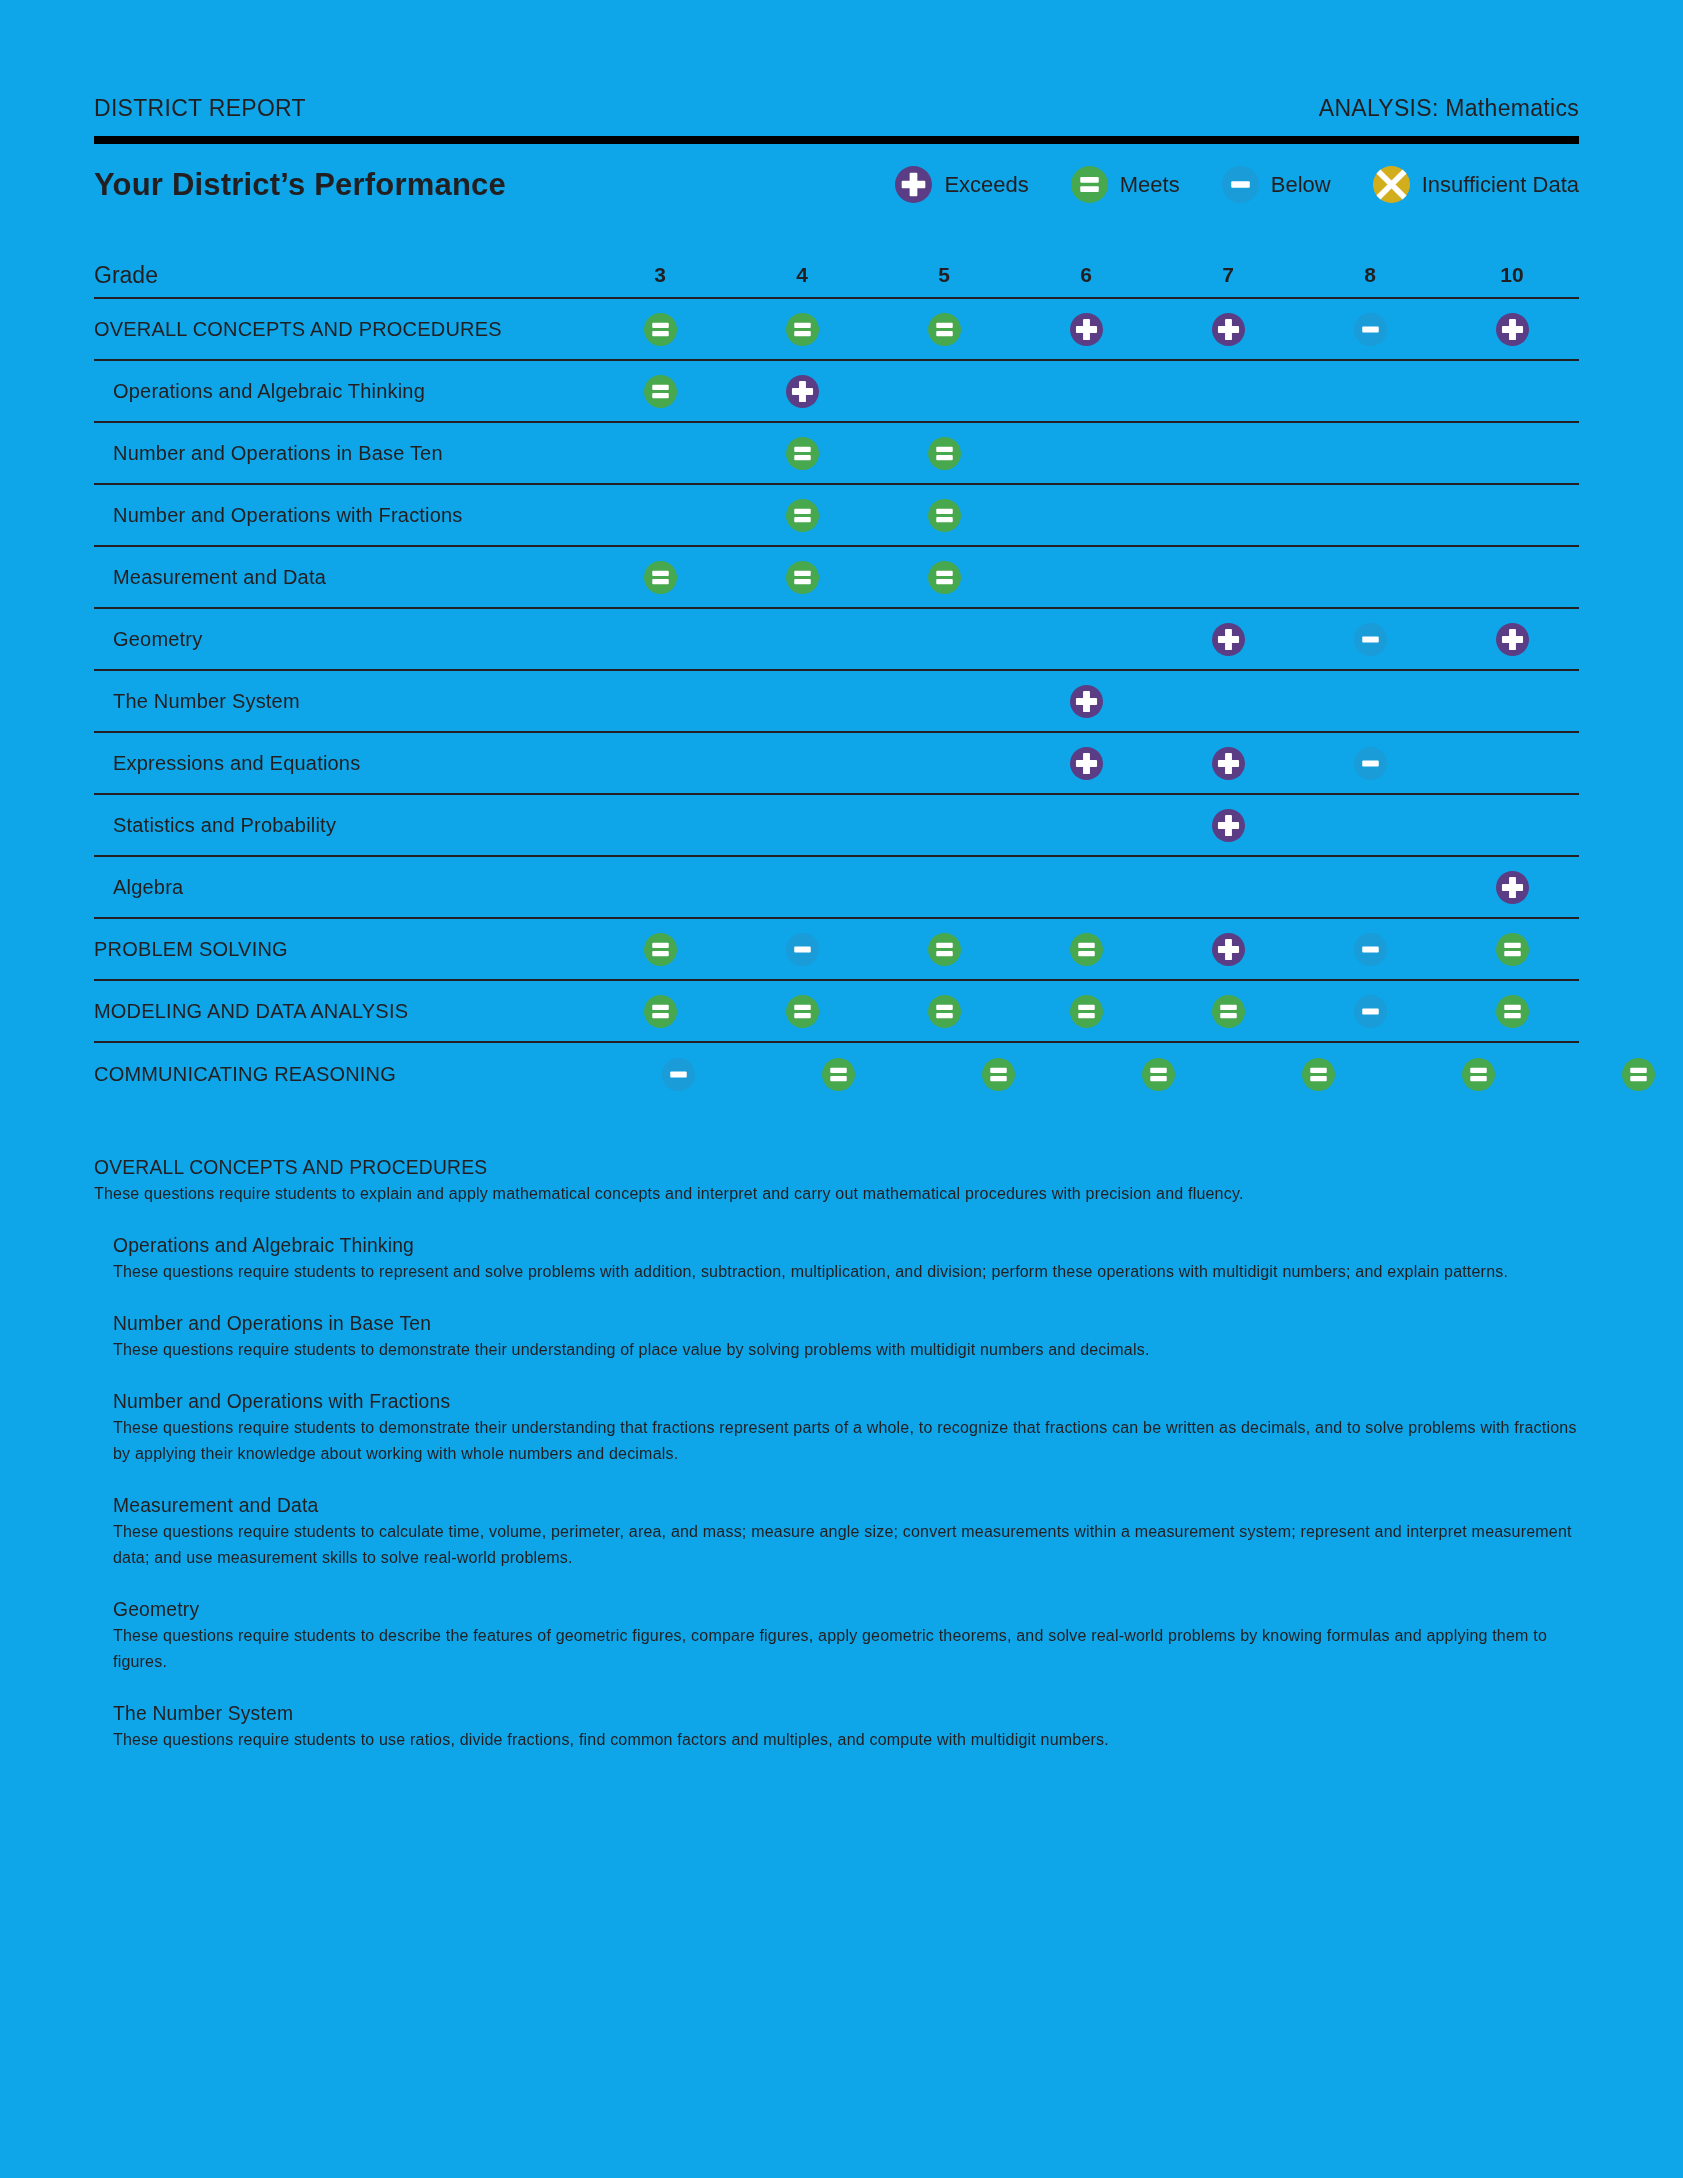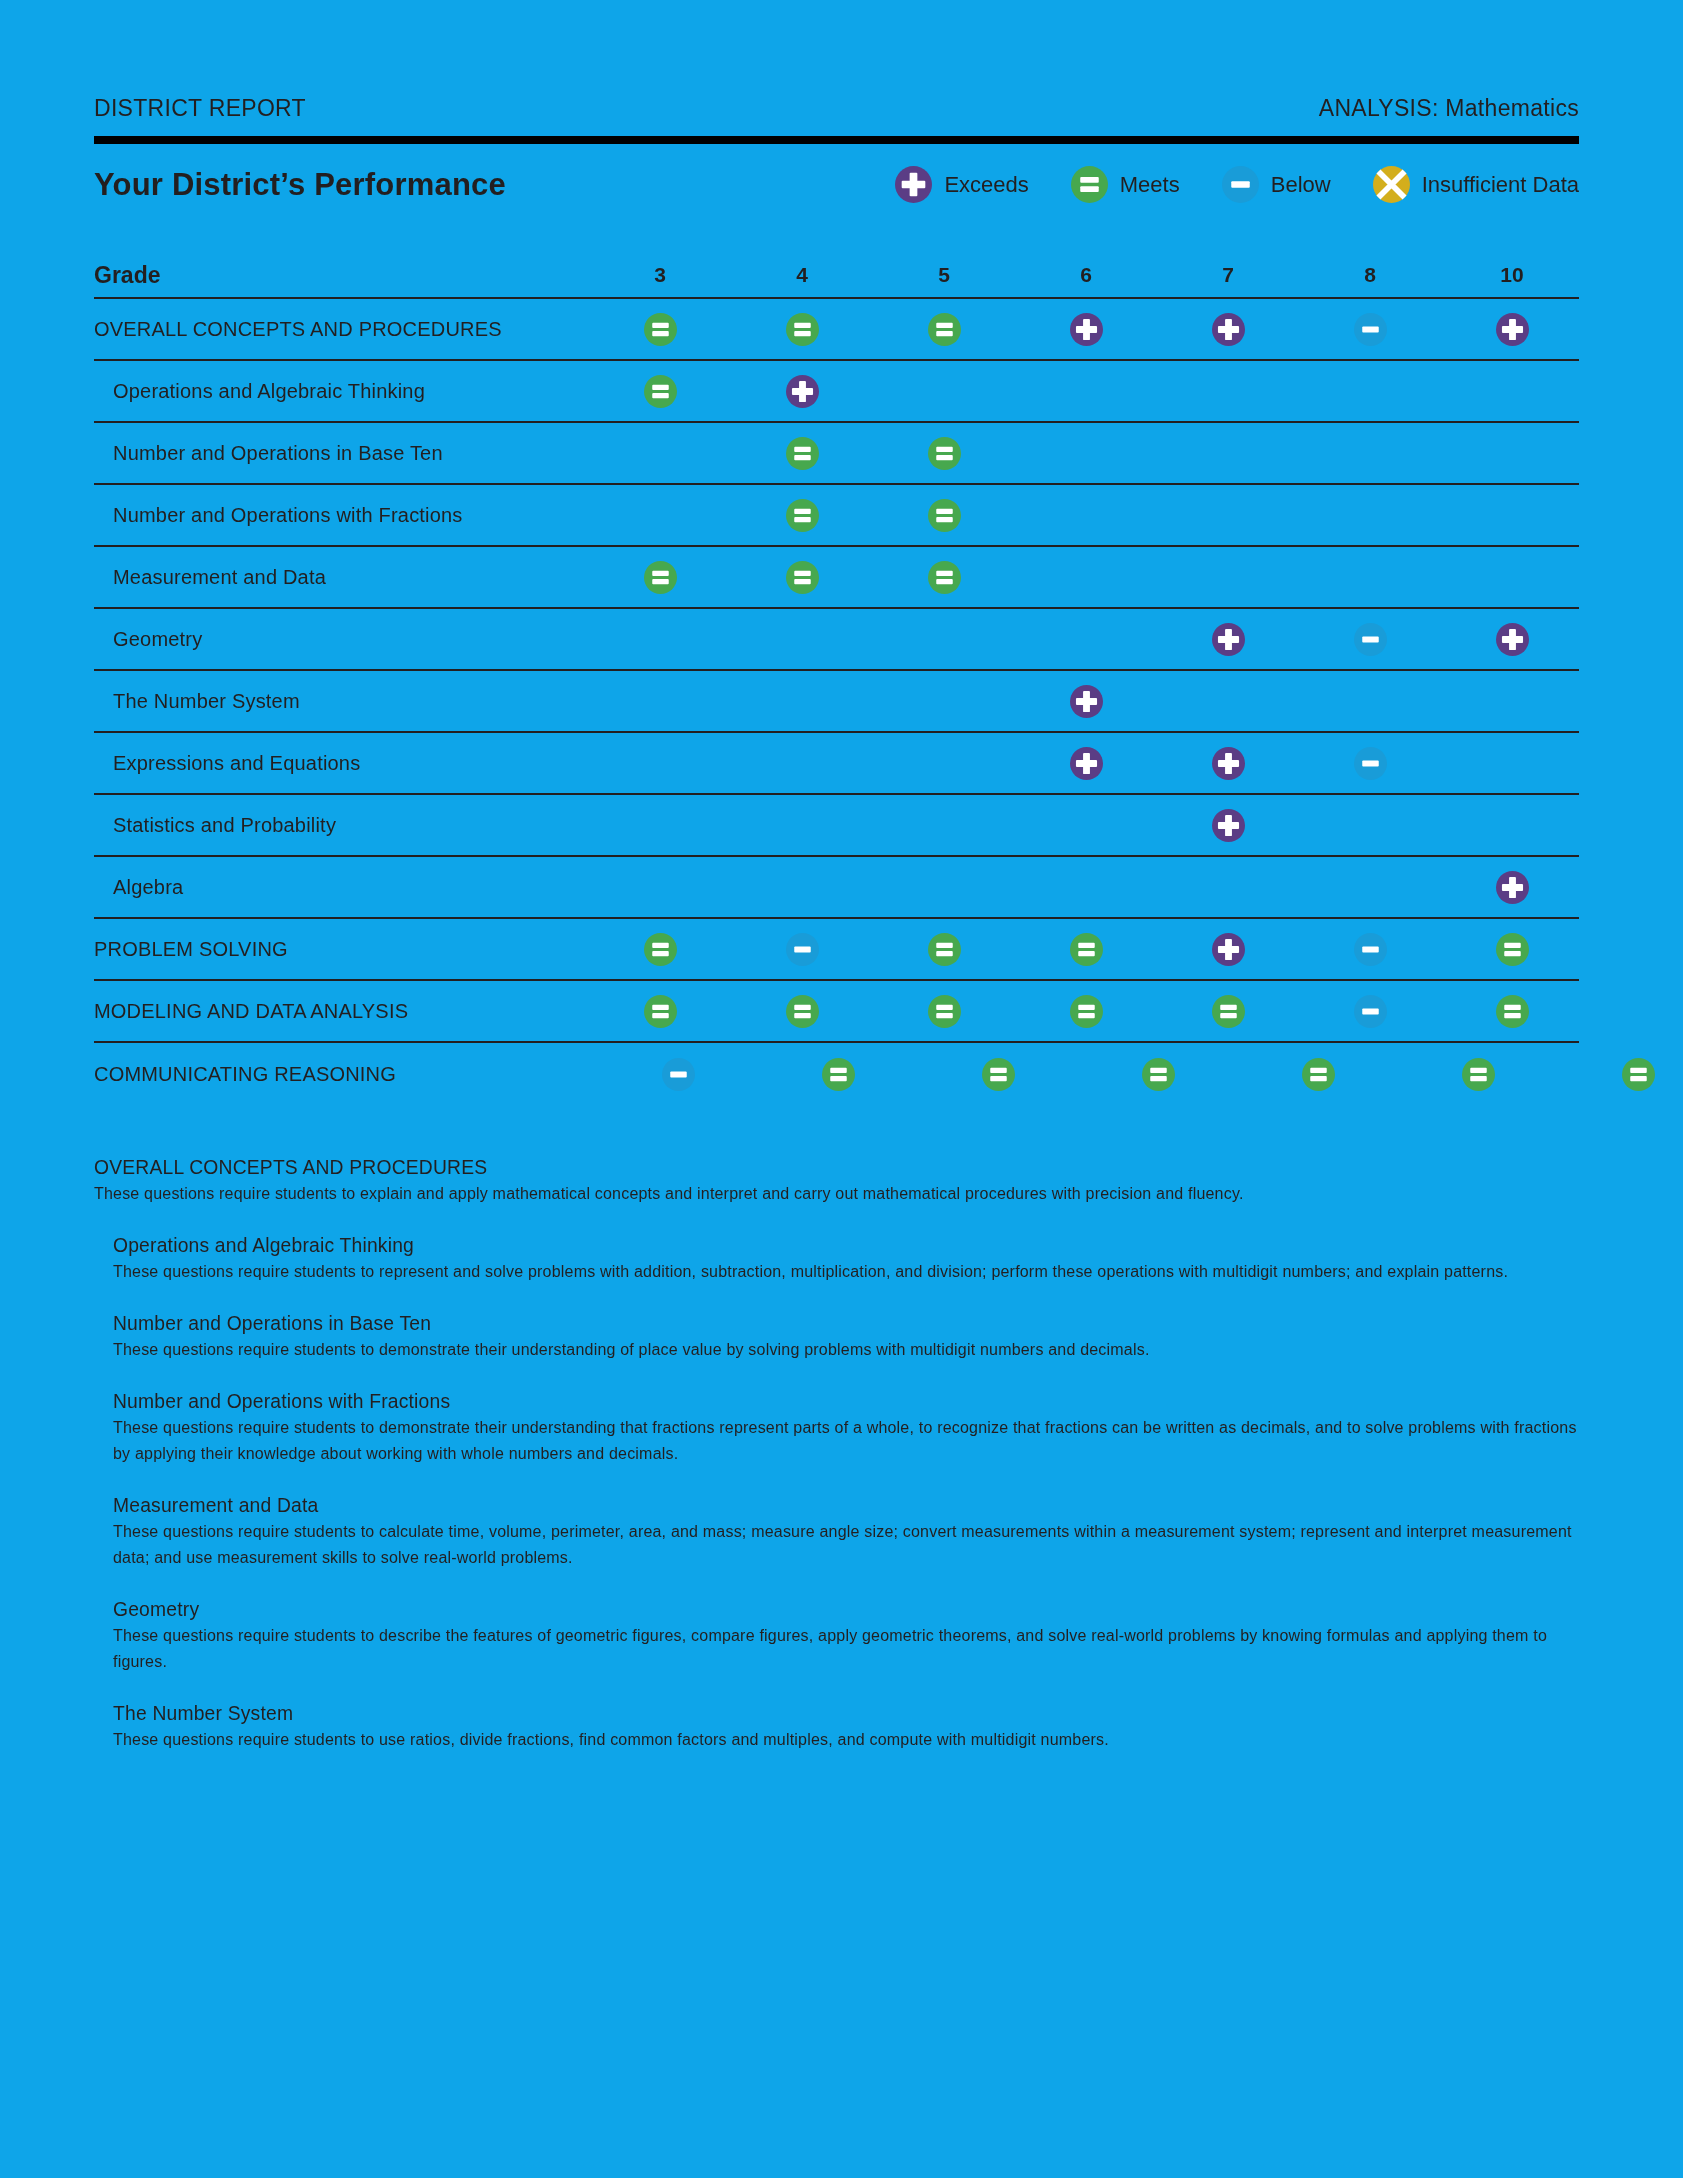--- a/index.html
+++ b/index.html
@@ -58,21 +58,21 @@
   .perf-table { margin-top: 50px; }
   .t-row {
     display: grid;
     grid-template-columns: 495px repeat(7, 142px);
     align-items: center;
     height: 62px;
     border-bottom: 2px solid #231f20;
   }
   .t-row.t-head { height: 46px; }
   .t-row.last { border-bottom: none; gap: 18px; }
-  .grade-label { font-size: 23px; font-weight: bold; }
+  .grade-label { font-size: 23px; font-weight: normal; }
   .grade-num { text-align: center; font-size: 21px; font-weight: bold; }
   .row-label { font-size: 20px; letter-spacing: 0.2px; }
   .row-label.sub { padding-left: 19px; }
   .cell { display: flex; justify-content: center; align-items: center; }
   .cell svg, .legend-item svg { display: block; }
   .descriptions {
     margin-top: 50px;
     font-size: 19.3px;
     line-height: 26px;
     letter-spacing: 0.2px;

